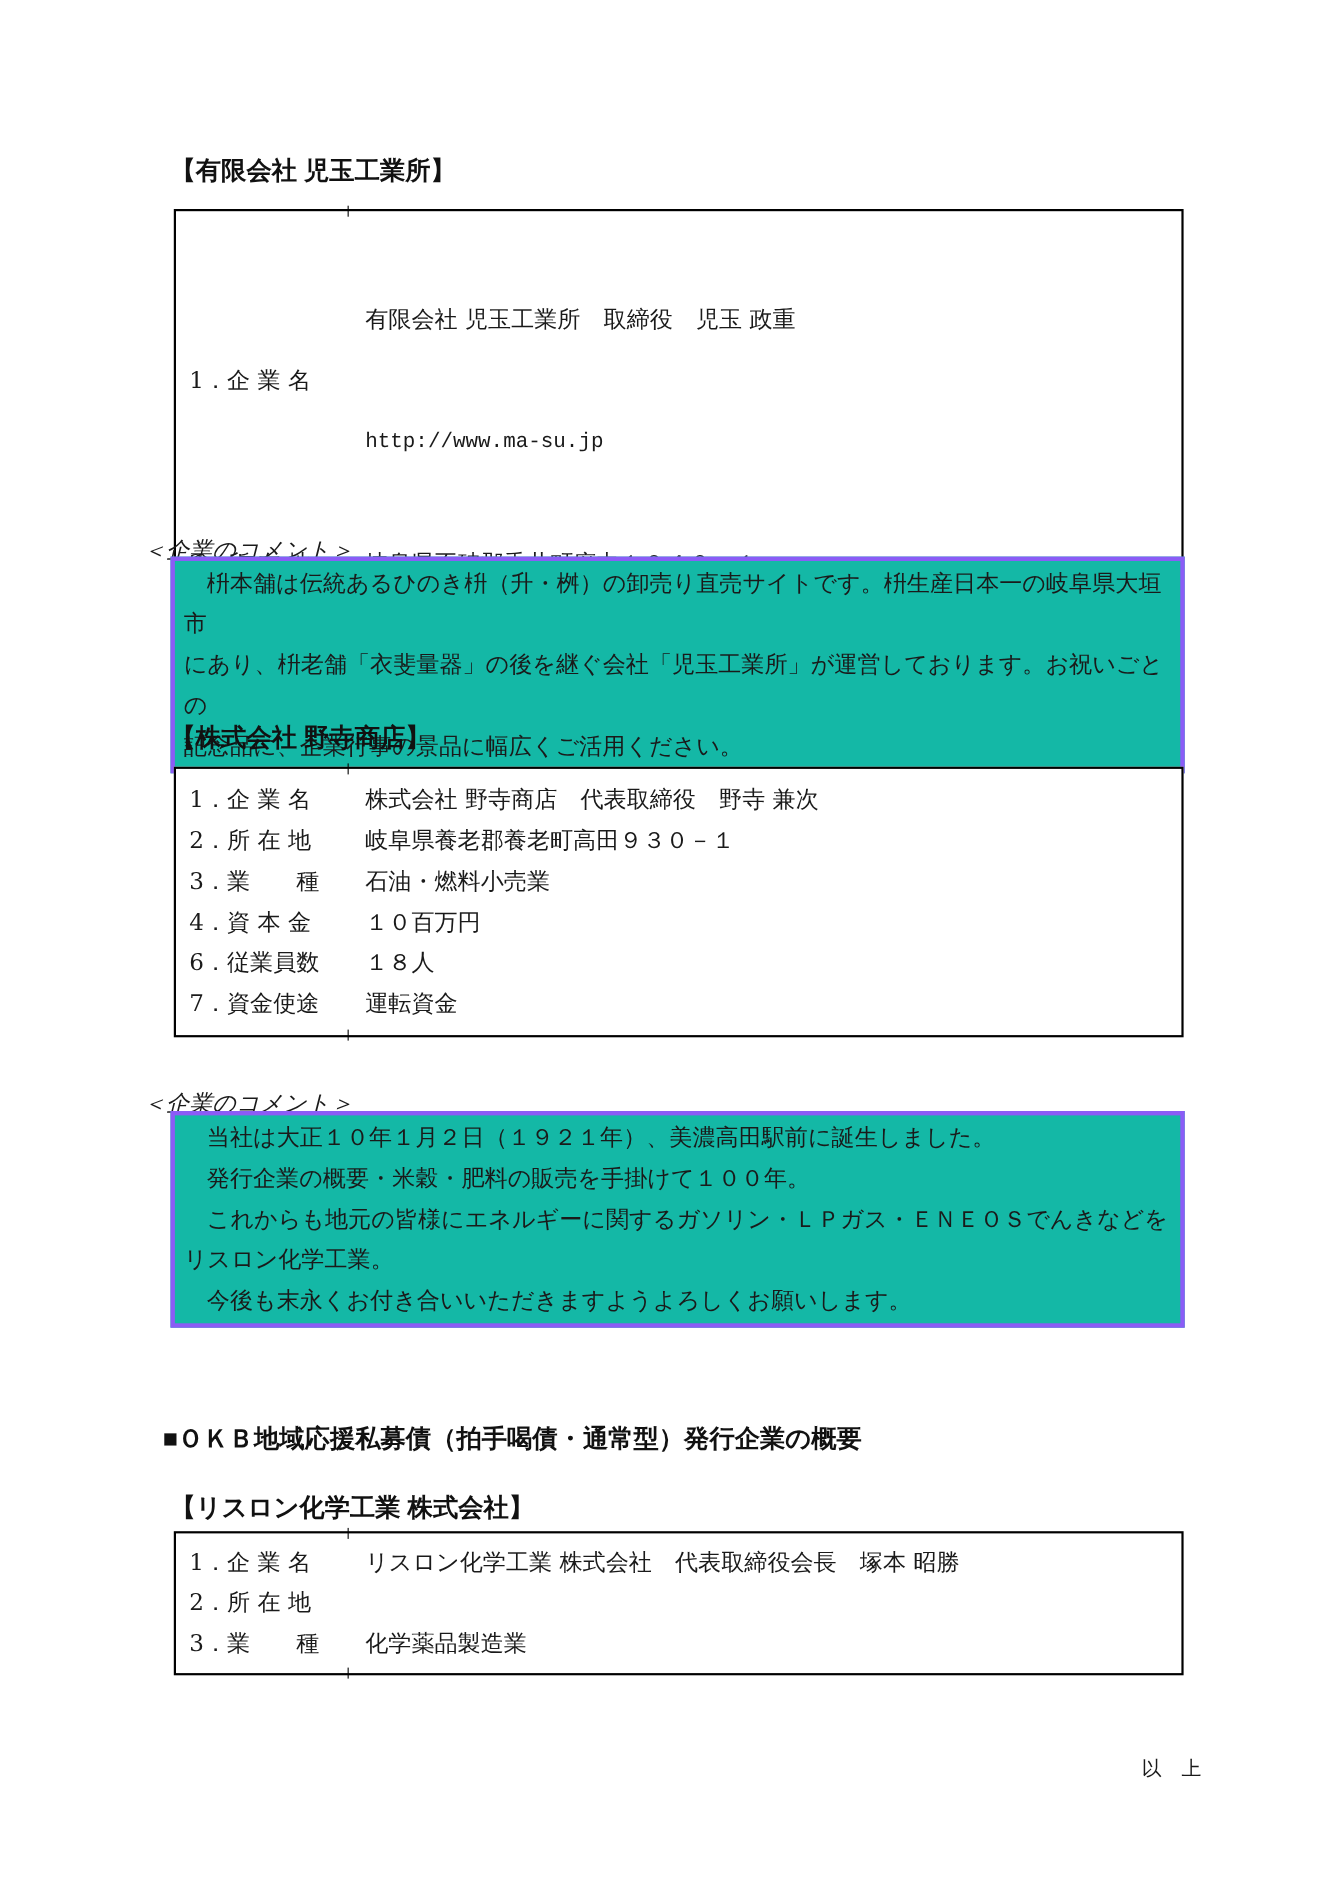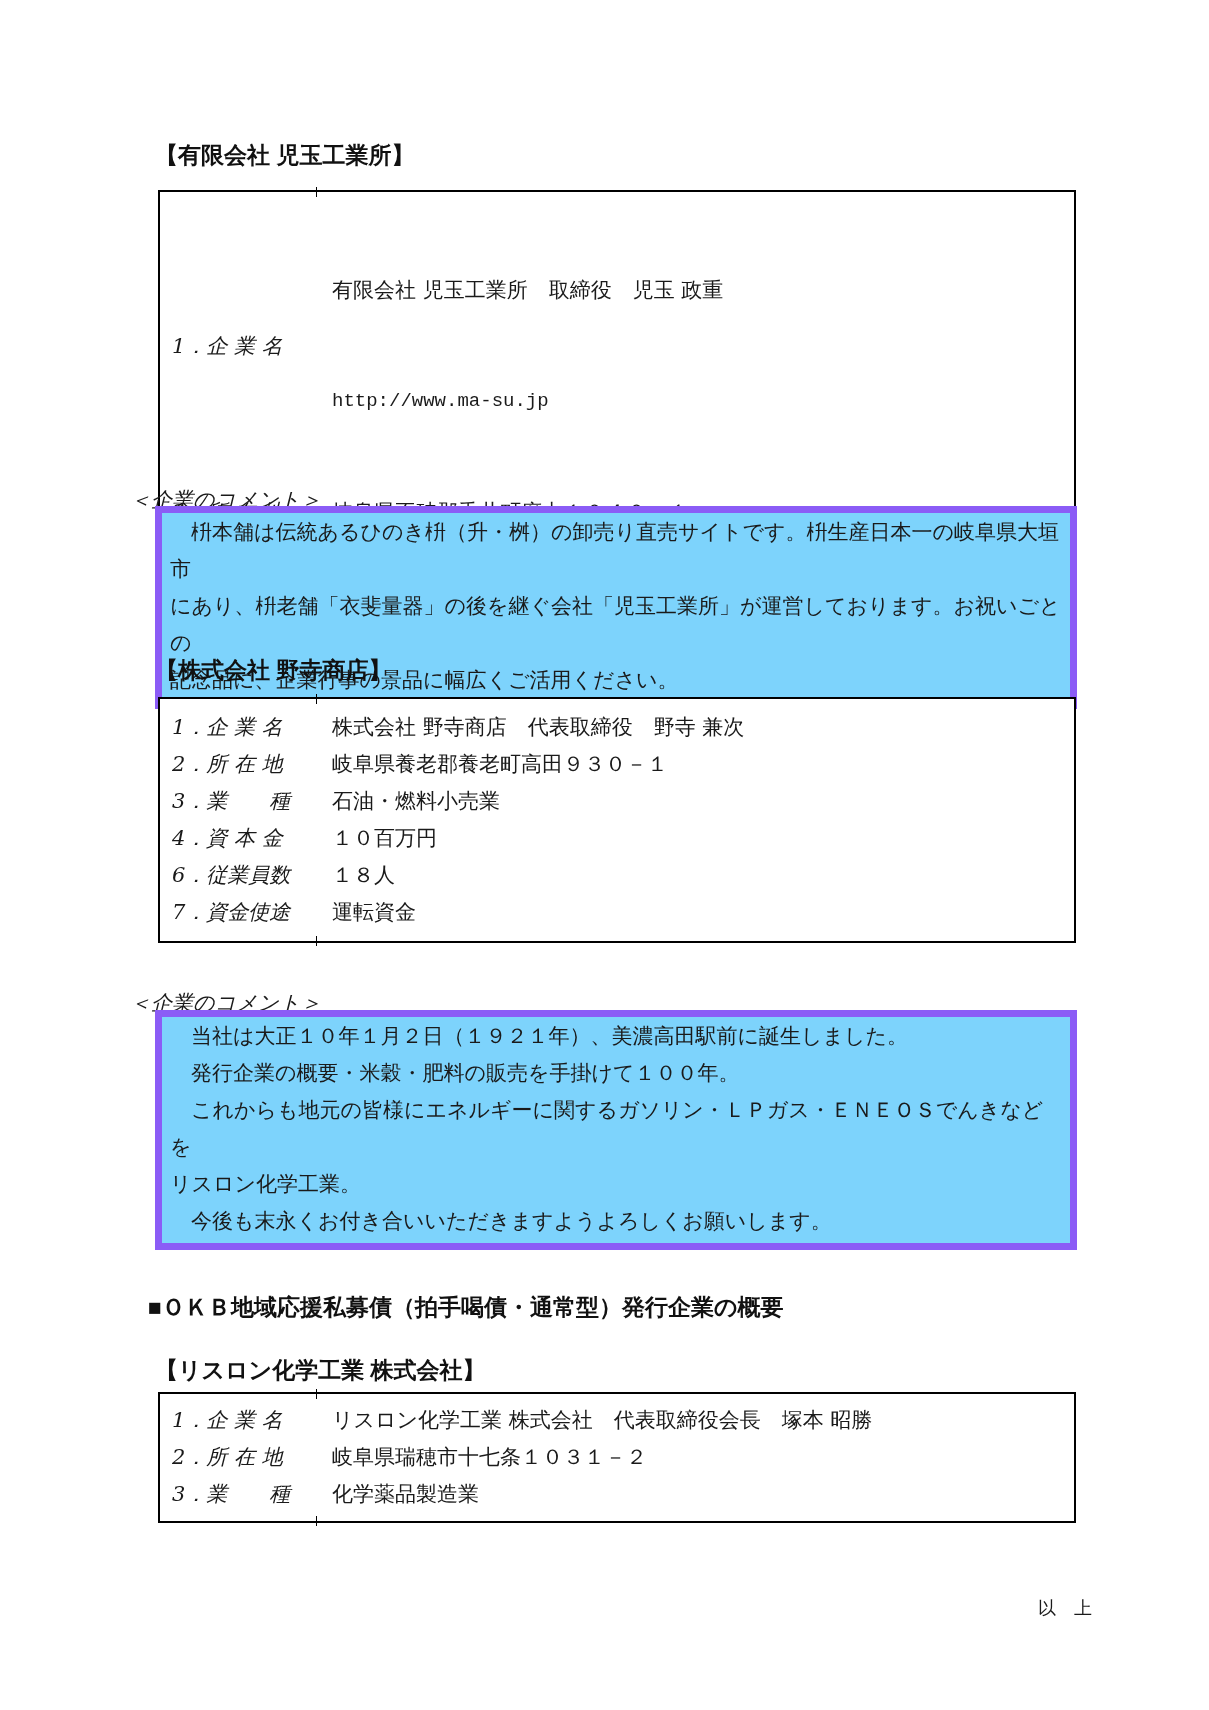--- a/index.html
+++ b/index.html
@@ -10,31 +10,31 @@
   }
   .heading{
     position:absolute;font-family:"Liberation Sans","DejaVu Sans",sans-serif;
     font-weight:bold;font-size:23px;color:#111;white-space:pre;
   }
   .info-table{
     position:absolute;border:2px solid #000;background:#fff;
     padding:6px 0;box-sizing:border-box;width:918px;left:158px;
   }
   .trow{display:flex;line-height:37px;font-size:21px;white-space:pre;}
-  .tlabel{flex:none;width:150px;padding-left:12px;font-style:italic;}
+  .tlabel{flex:none;width:150px;padding-left:12px;}
   .tvalue{flex:1;margin-left:10px;}
   .trow-multi .tlabel{align-self:center;}
   .url{line-height:37px;font-family:"Liberation Mono","DejaVu Sans Mono",monospace;font-size:19px;}
   .tick{position:absolute;left:156px;width:1px;background:#000;display:block;}
   .tick-t{top:-5px;height:10px;}
   .tick-b{bottom:-5px;height:10px;}
   .comment-label{position:absolute;left:130px;font-size:21px;white-space:pre;font-style:italic;}
   .comment-box{
-    position:absolute;left:155px;width:922px;border:7px solid #8b5cf6;
-    box-sizing:border-box;padding:2px 8px;background:#7dd3fc;font-family:Liberation Mono, monospace;
+    position:absolute;left:155px;width:922px;border:4px solid #8b5cf6;
+    box-sizing:border-box;padding:2px 8px;background:#14b8a6;
   }
   .cline{line-height:37px;font-size:21px;white-space:pre-wrap;}
   #heading-1{top:140px;left:155px;}
   #table-1{top:190px;}
   #comment-label-1{top:486px;}
   #comment-box-1{top:506px;}
   #heading-2{top:655px;left:155px;}
   #table-2{top:697px;padding:10px 0;}
   #comment-label-2{top:989px;}
   #comment-box-2{top:1010px;}
@@ -135,21 +135,20 @@
 
   <div class="info-table" id="table-3">
     <i class="tick tick-t"></i>
     <i class="tick tick-b"></i>
     <div class="trow">
       <div class="tlabel">1．企 業 名</div>
       <div class="tvalue">リスロン化学工業 株式会社　代表取締役会長　塚本 昭勝</div>
     </div>
     <div class="trow">
       <div class="tlabel">2．所 在 地</div>
-      <div class="tvalue">岐阜県瑞穂市十七条１０３１－２</div>
     </div>
     <div class="trow">
       <div class="tlabel">3．業　　種</div>
       <div class="tvalue">化学薬品製造業</div>
     </div>
   </div>
 
   <div id="closing">以　上</div>
 
 </div>

